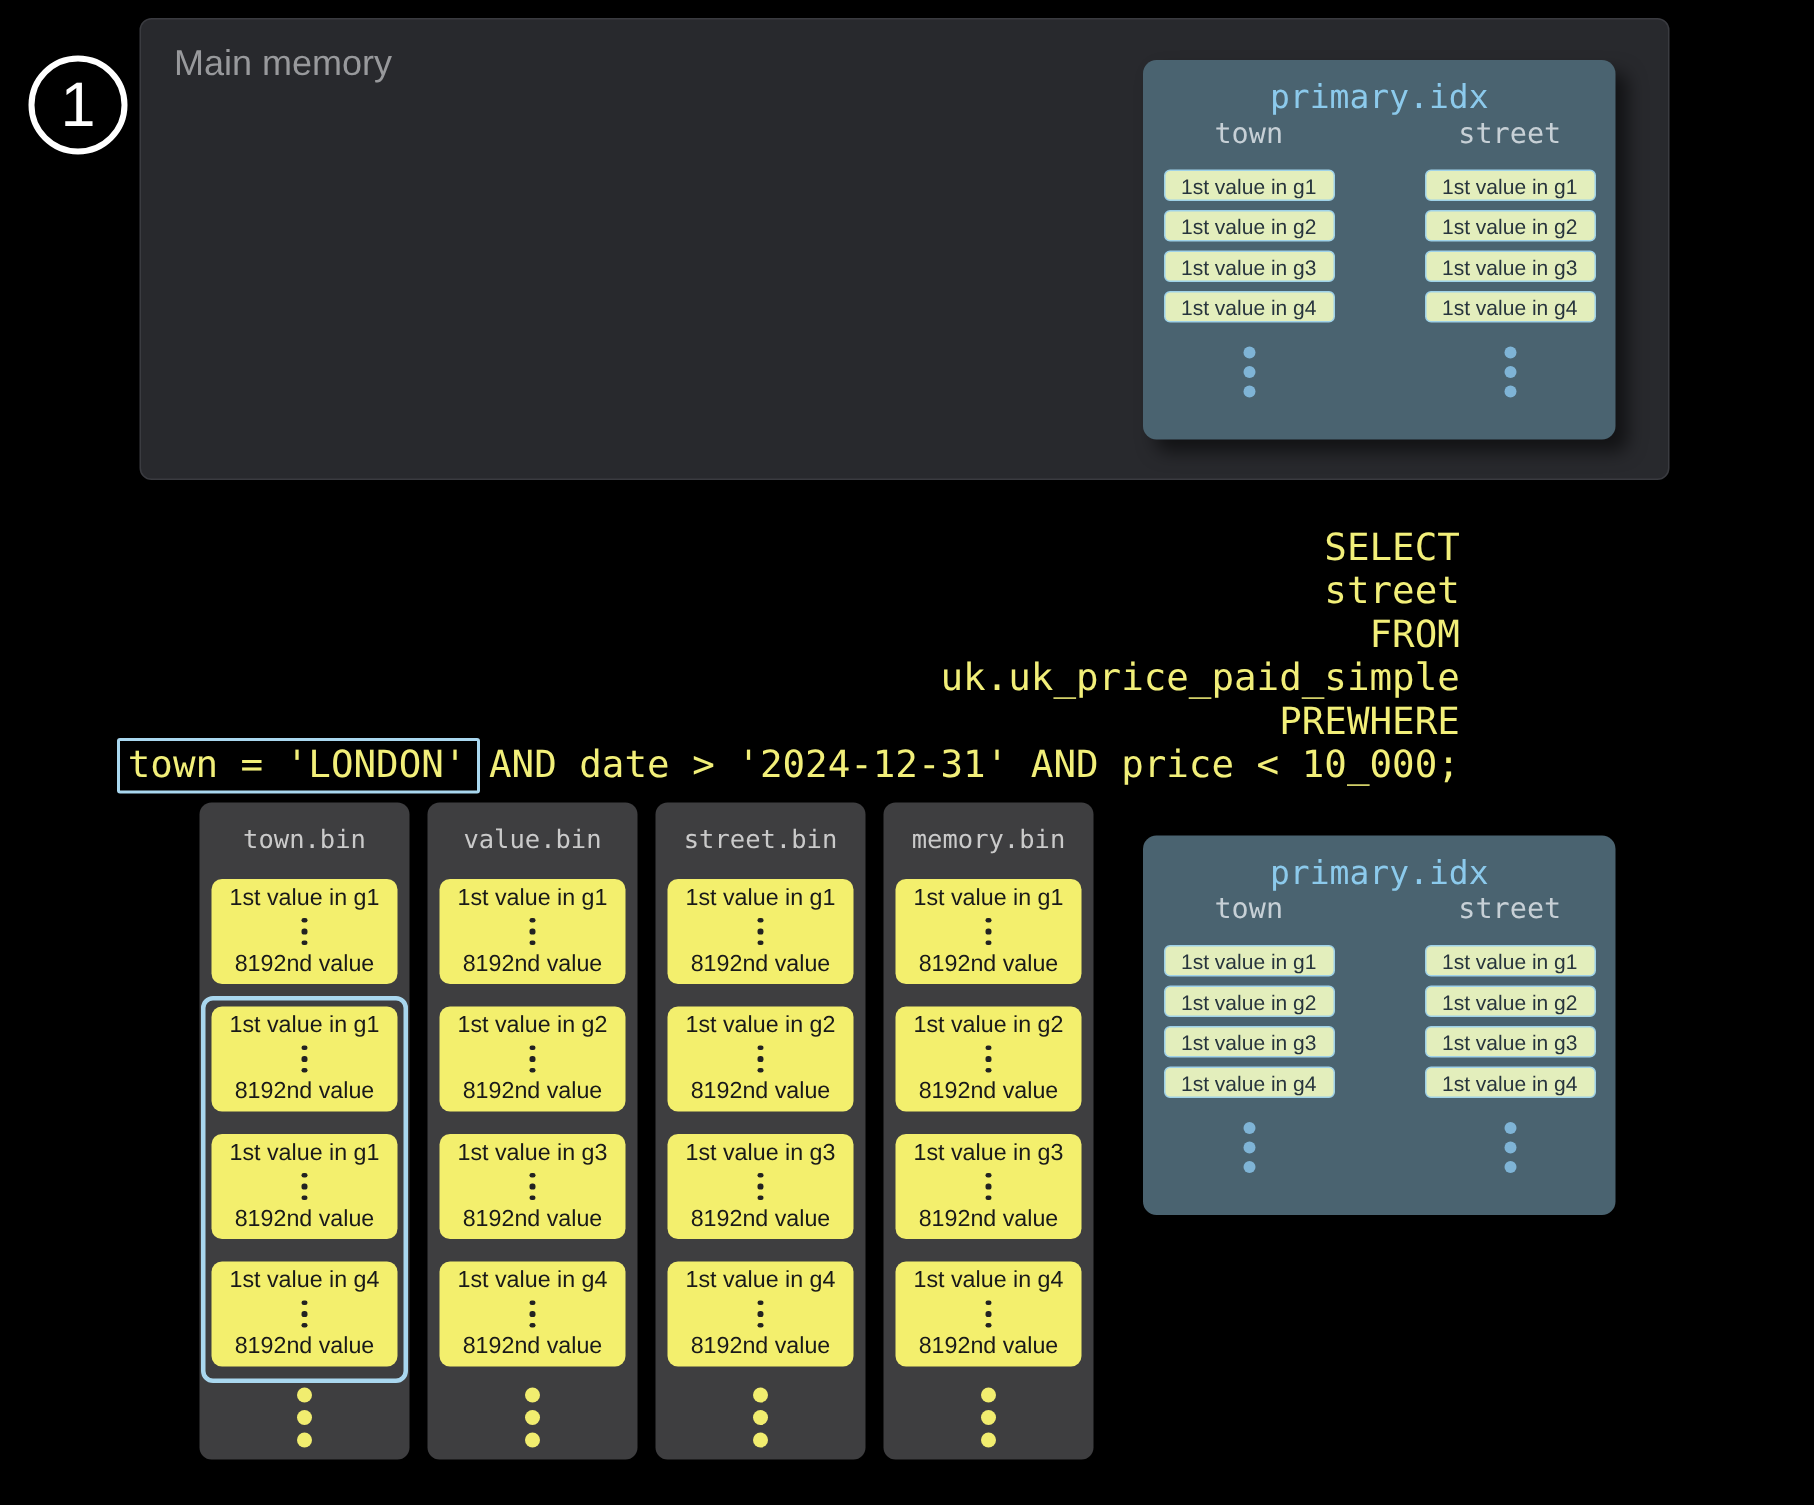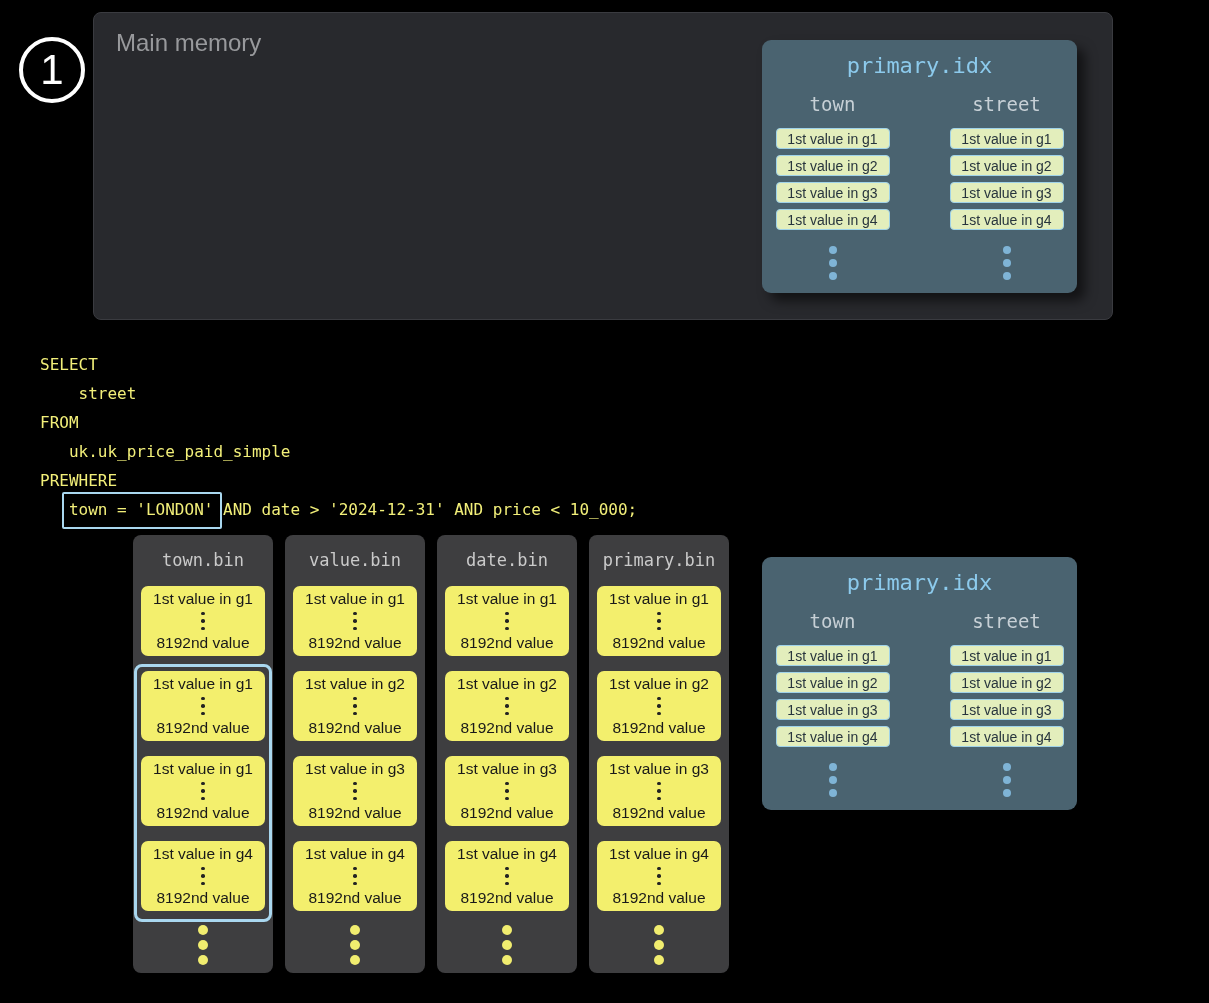--- a/index.html
+++ b/index.html
@@ -16,37 +16,37 @@
                background:#28292d;border:1px solid #3a3b40;border-radius:8px;box-sizing:border-box;}
   .mm-title{position:absolute;left:22px;top:16px;font-size:24px;color:#98999c;}
 
   
   .idx{position:absolute;width:315px;height:253px;background:var(--index-panel-bg,#4a6370);
        border-radius:9px;box-shadow:8px 8px 12px rgba(0,0,0,.55);}
   .idx.top{left:668px;top:27px;}
   .idx.bottom{left:762px;top:557px;}
   .idx-title{text-align:center;margin-top:13px;font-family:"DejaVu Sans Mono",monospace;
              font-size:22px;color:var(--index-title,#8ccaec);}
-  .idx-cols{display:flex;justify-content:center;gap:60px;margin-top:15px;}
+  .idx-cols{display:flex;justify-content:center;gap:60px;}
   .idx-col{width:114px;display:flex;flex-direction:column;align-items:center;}
   .idx-col-header{font-family:"DejaVu Sans Mono",monospace;font-size:19px;color:#c7d0d6;
                   margin-bottom:13px;}
   .chip{width:100%;box-sizing:border-box;height:21px;background:var(--chip-bg,#e3eebc);
         border:1.5px solid var(--chip-border,#9fd2e8);border-radius:4px;margin-bottom:6px;
         font-size:14px;color:#27343d;display:flex;align-items:center;justify-content:center;
         white-space:nowrap;}
 
   
   .vdots{display:flex;flex-direction:column;align-items:center;gap:5px;margin-top:10px;}
   .vdots i{width:8px;height:8px;border-radius:50%;background:#7fb4d6;}
   .vdots.yellow i{width:10px;height:10px;background:#f1ed6f;}
 
   
   .sql{position:absolute;left:40px;top:350px;margin:0;font-family:"DejaVu Sans Mono",monospace;
-       font-size:16px;line-height:29px;color:var(--sql-text,#f2ef79);}
+       font-size:25px;line-height:29px;color:var(--sql-text,#f2ef79);text-align:right;}
   .hl{position:relative;display:inline-block;}
   .hl::after{content:"";position:absolute;left:-7px;right:-9px;top:-3px;bottom:-5px;
              border:2.5px solid var(--highlight-border,#a9d7ef);border-radius:2px;}
 
   
   .bins{position:absolute;left:133px;top:535px;display:flex;gap:12px;}
   .bin{position:relative;width:140px;height:438px;background:var(--bin-panel-bg,#3e3e40);
        border-radius:8px;box-shadow:5px 6px 8px rgba(0,0,0,.45);}
   .bin-title{text-align:center;margin-top:15px;font-family:"DejaVu Sans Mono",monospace;
              font-size:17px;color:#cacaca;}
@@ -201,21 +201,21 @@
         </div>
       </div>
       <div class="vdots yellow">
           <i></i>
           <i></i>
           <i></i>
         </div>
     </div>
 
     <div class="bin">
-      <div class="bin-title">date.bin</div>
+      <div class="bin-title">street.bin</div>
       <div class="blocks">
         <div class="block">
           <span>1st value in g1</span>
           <span class="bdots">
               <i></i>
               <i></i>
               <i></i>
             </span>
           <span>8192nd value</span>
         </div>
@@ -248,21 +248,21 @@
         </div>
       </div>
       <div class="vdots yellow">
           <i></i>
           <i></i>
           <i></i>
         </div>
     </div>
 
     <div class="bin">
-      <div class="bin-title">primary.bin</div>
+      <div class="bin-title">memory.bin</div>
       <div class="blocks">
         <div class="block">
           <span>1st value in g1</span>
           <span class="bdots">
               <i></i>
               <i></i>
               <i></i>
             </span>
           <span>8192nd value</span>
         </div>

